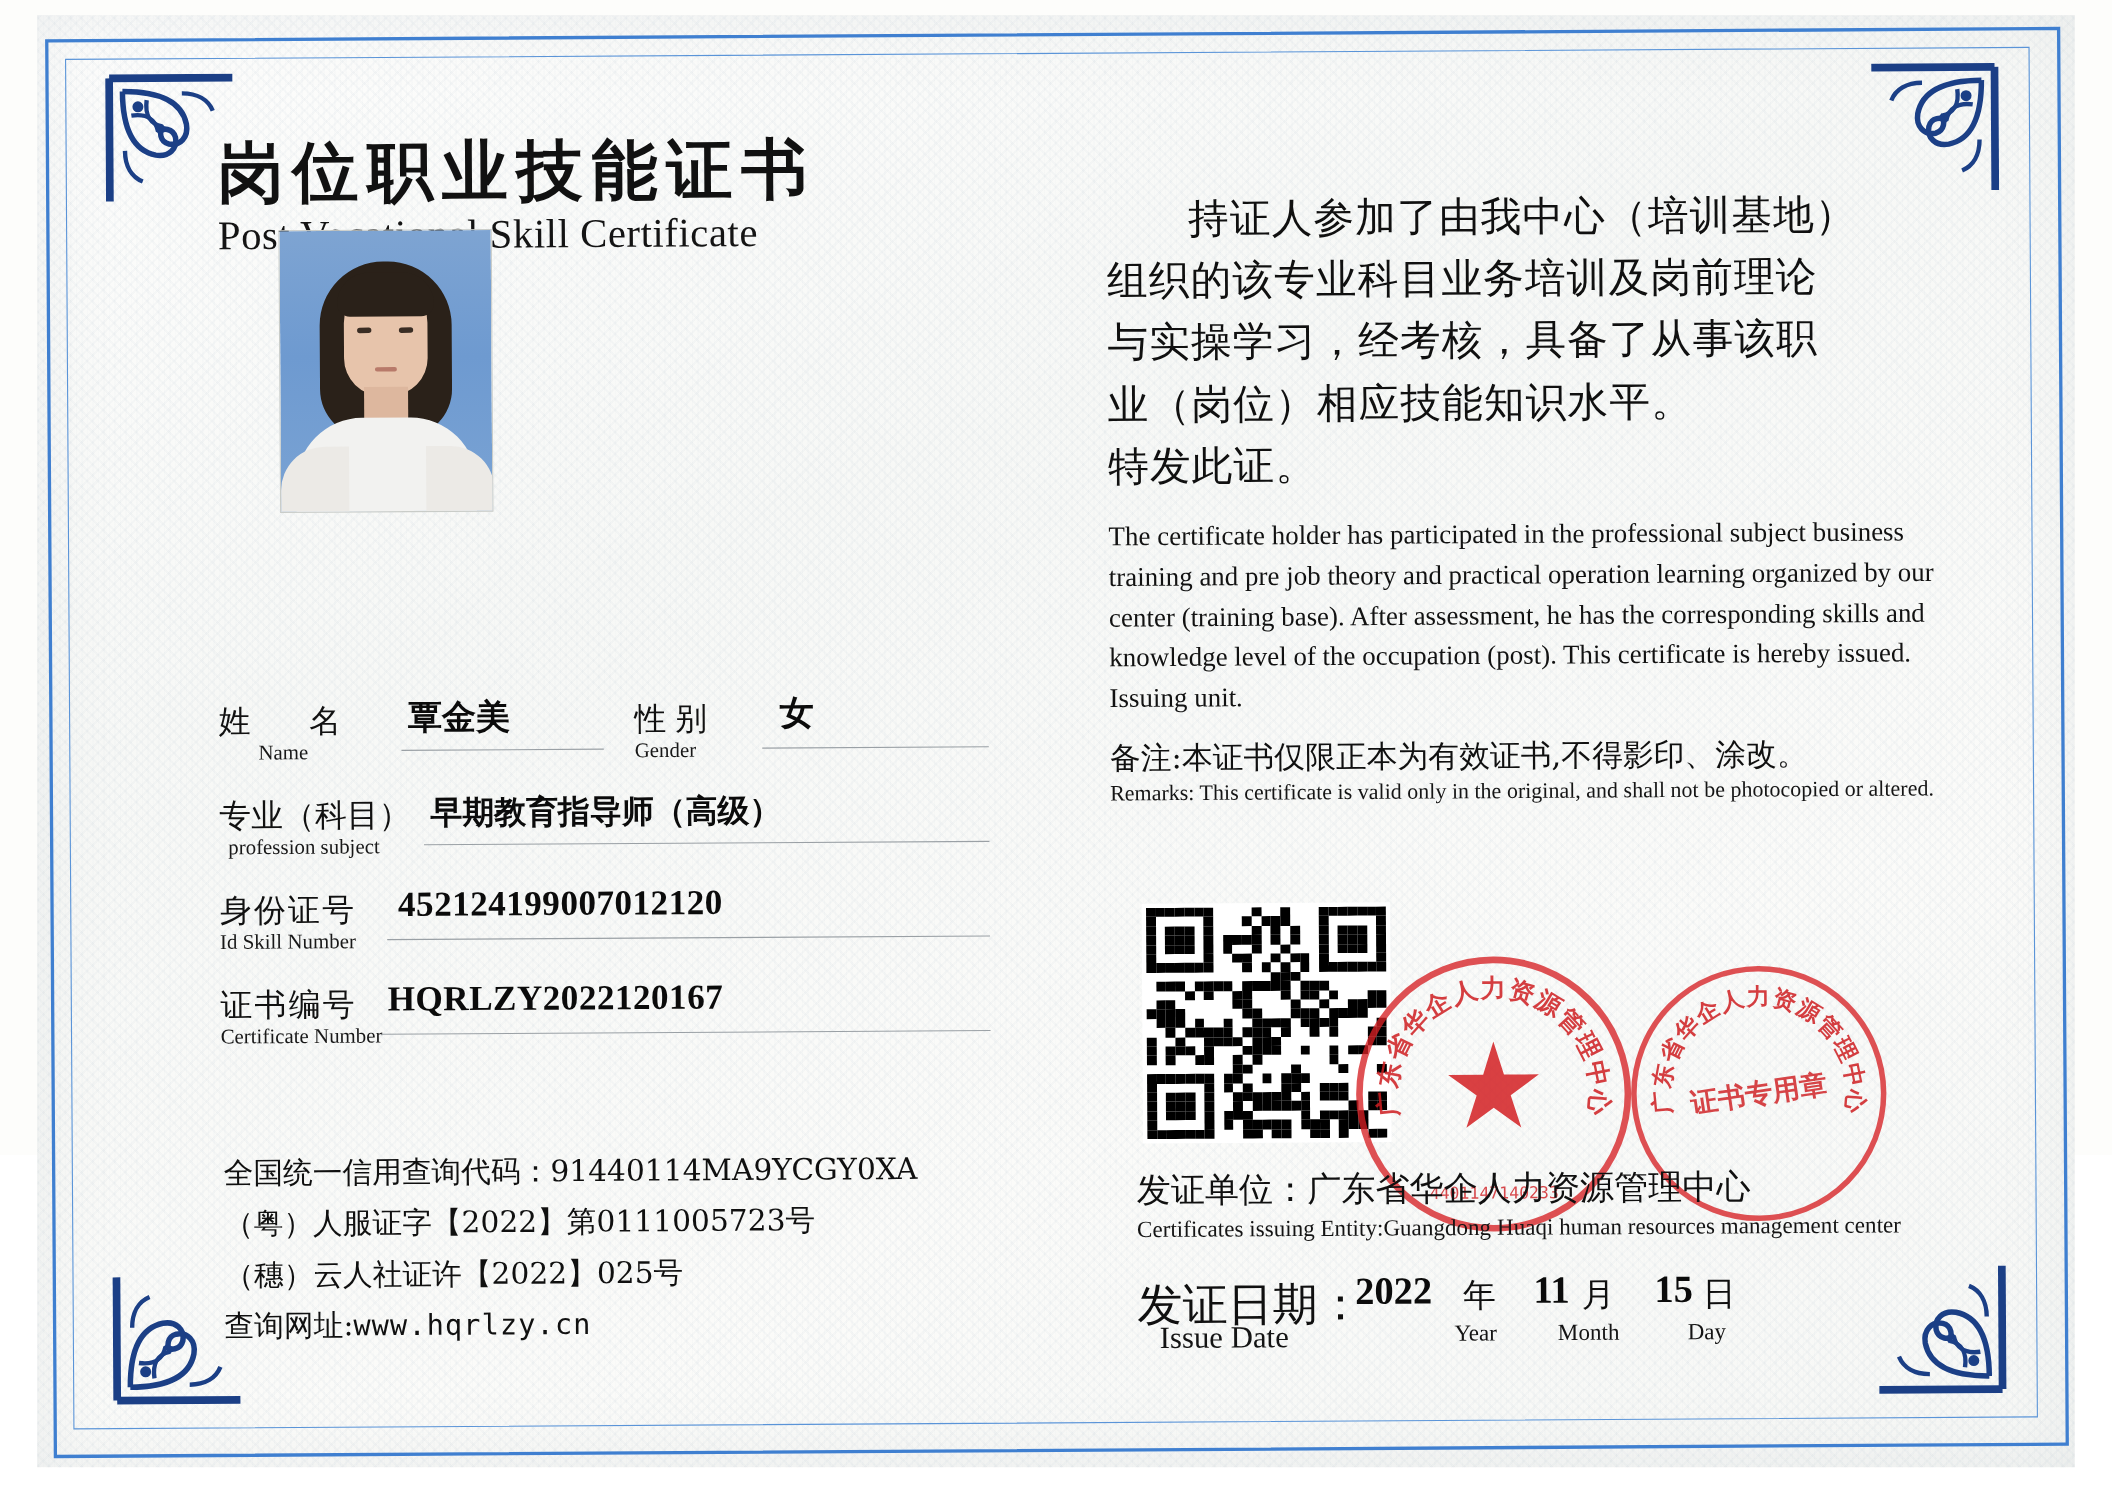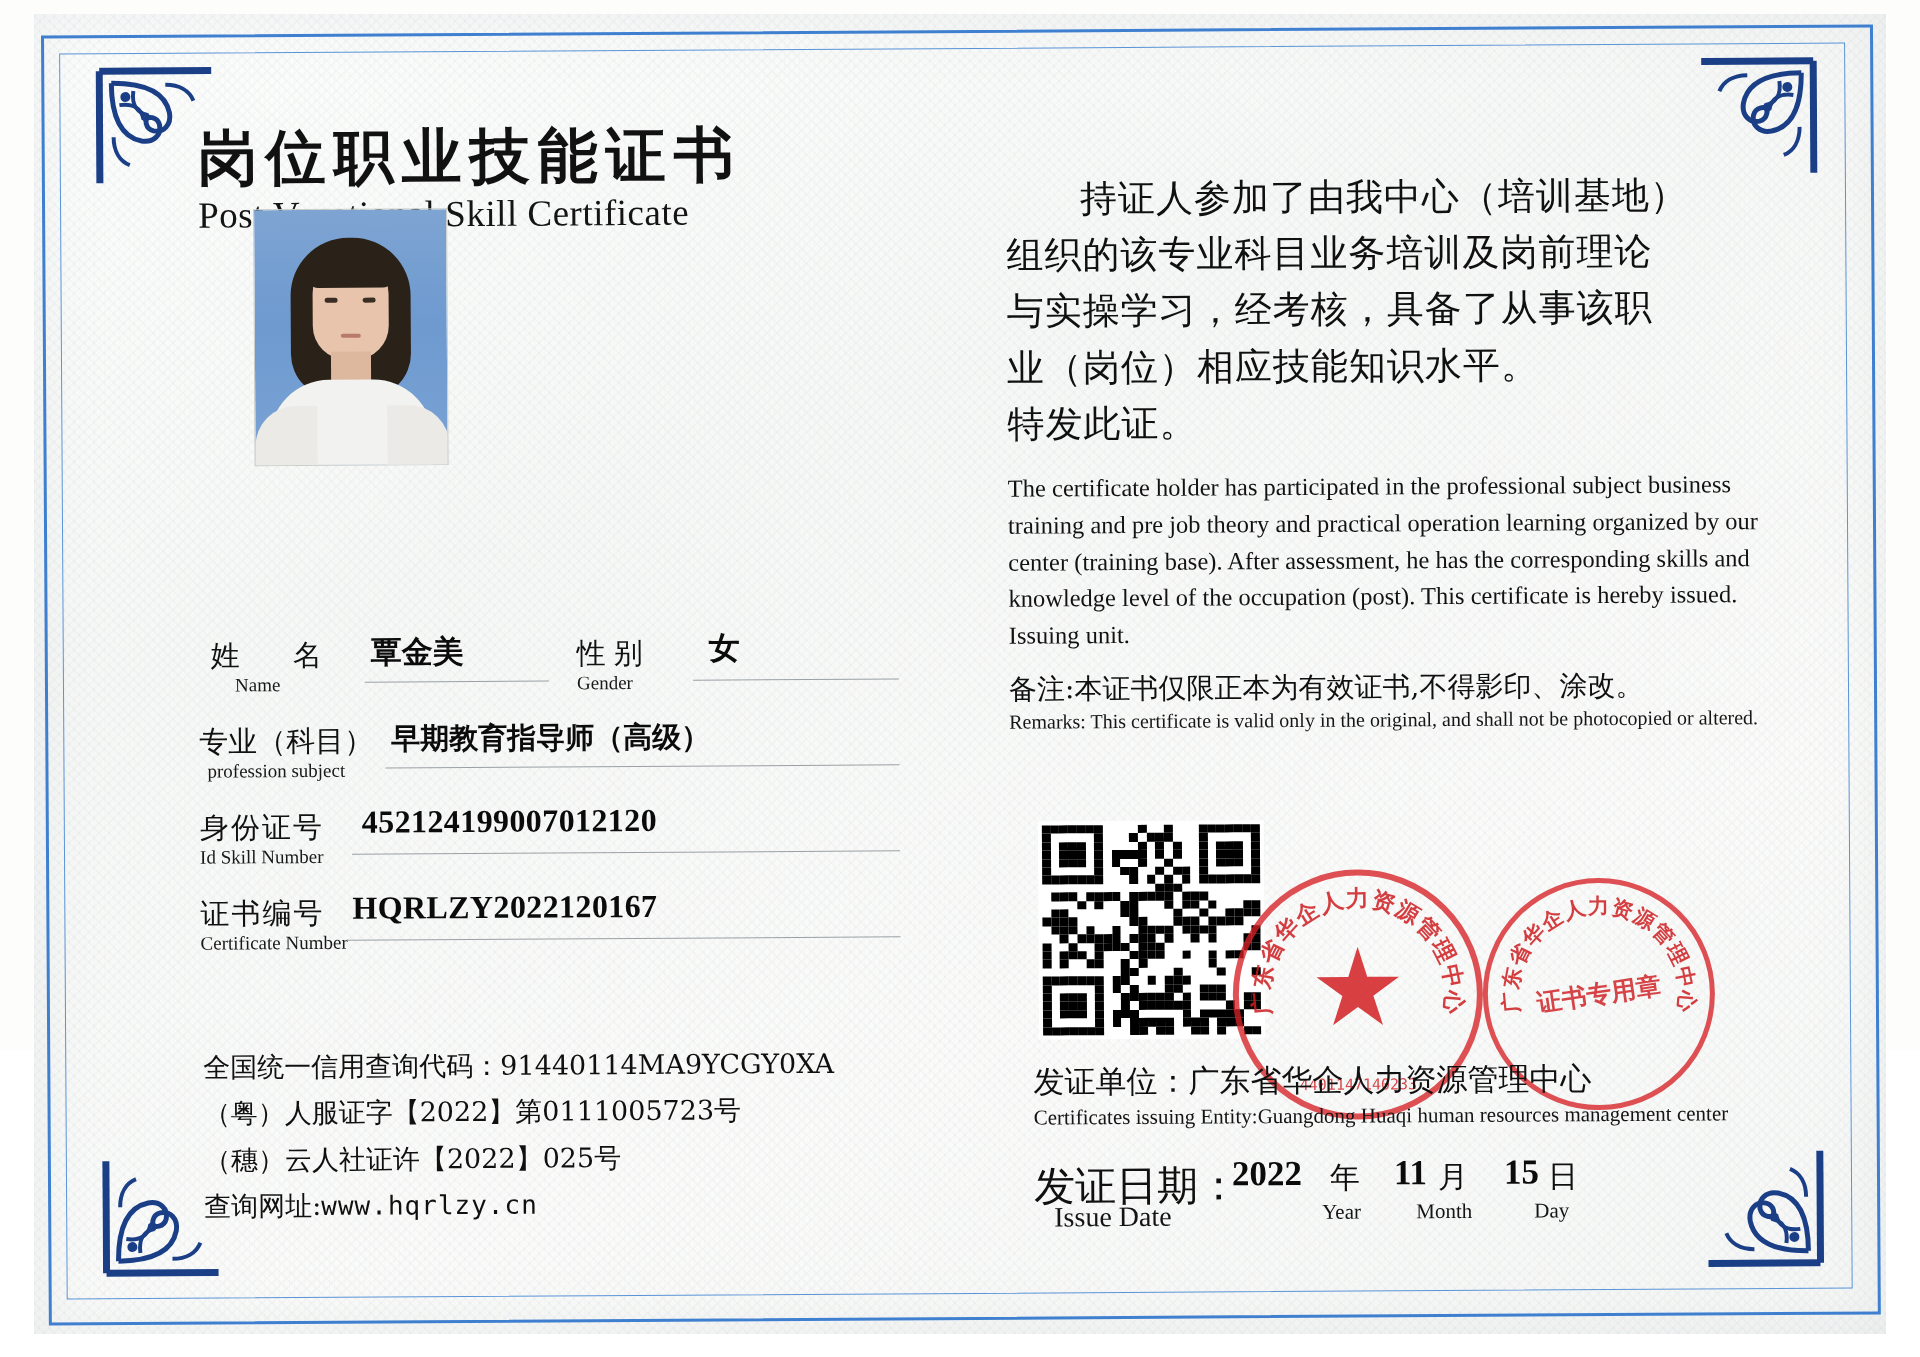--- a/index.html
+++ b/index.html
@@ -471,21 +471,21 @@
         <div class="neck"></div>
         <div class="shirt"></div>
         <div class="shoulder-l"></div>
         <div class="shoulder-r"></div>
       </div>
     </div>
 
     <div class="fields">
 
       <div class="row">
-        <div class="lbl spread" style="left:12px;">姓 名</div>
+        <div class="lbl spread" style="left:0;">姓 名</div>
         <div class="lbl-en" style="left:36px;">Name</div>
         <div class="val" style="left:172px; top:-2px;">覃金美</div>
         <div class="rule" style="left:166px; top:48px; width:184px;"></div>
 
         <div class="lbl" style="left:378px; letter-spacing:8px;">性别</div>
         <div class="lbl-en" style="left:378px;">Gender</div>
         <div class="val" style="left:510px; top:-4px;">女</div>
         <div class="rule" style="left:494px; top:48px; width:206px;"></div>
       </div>
 

